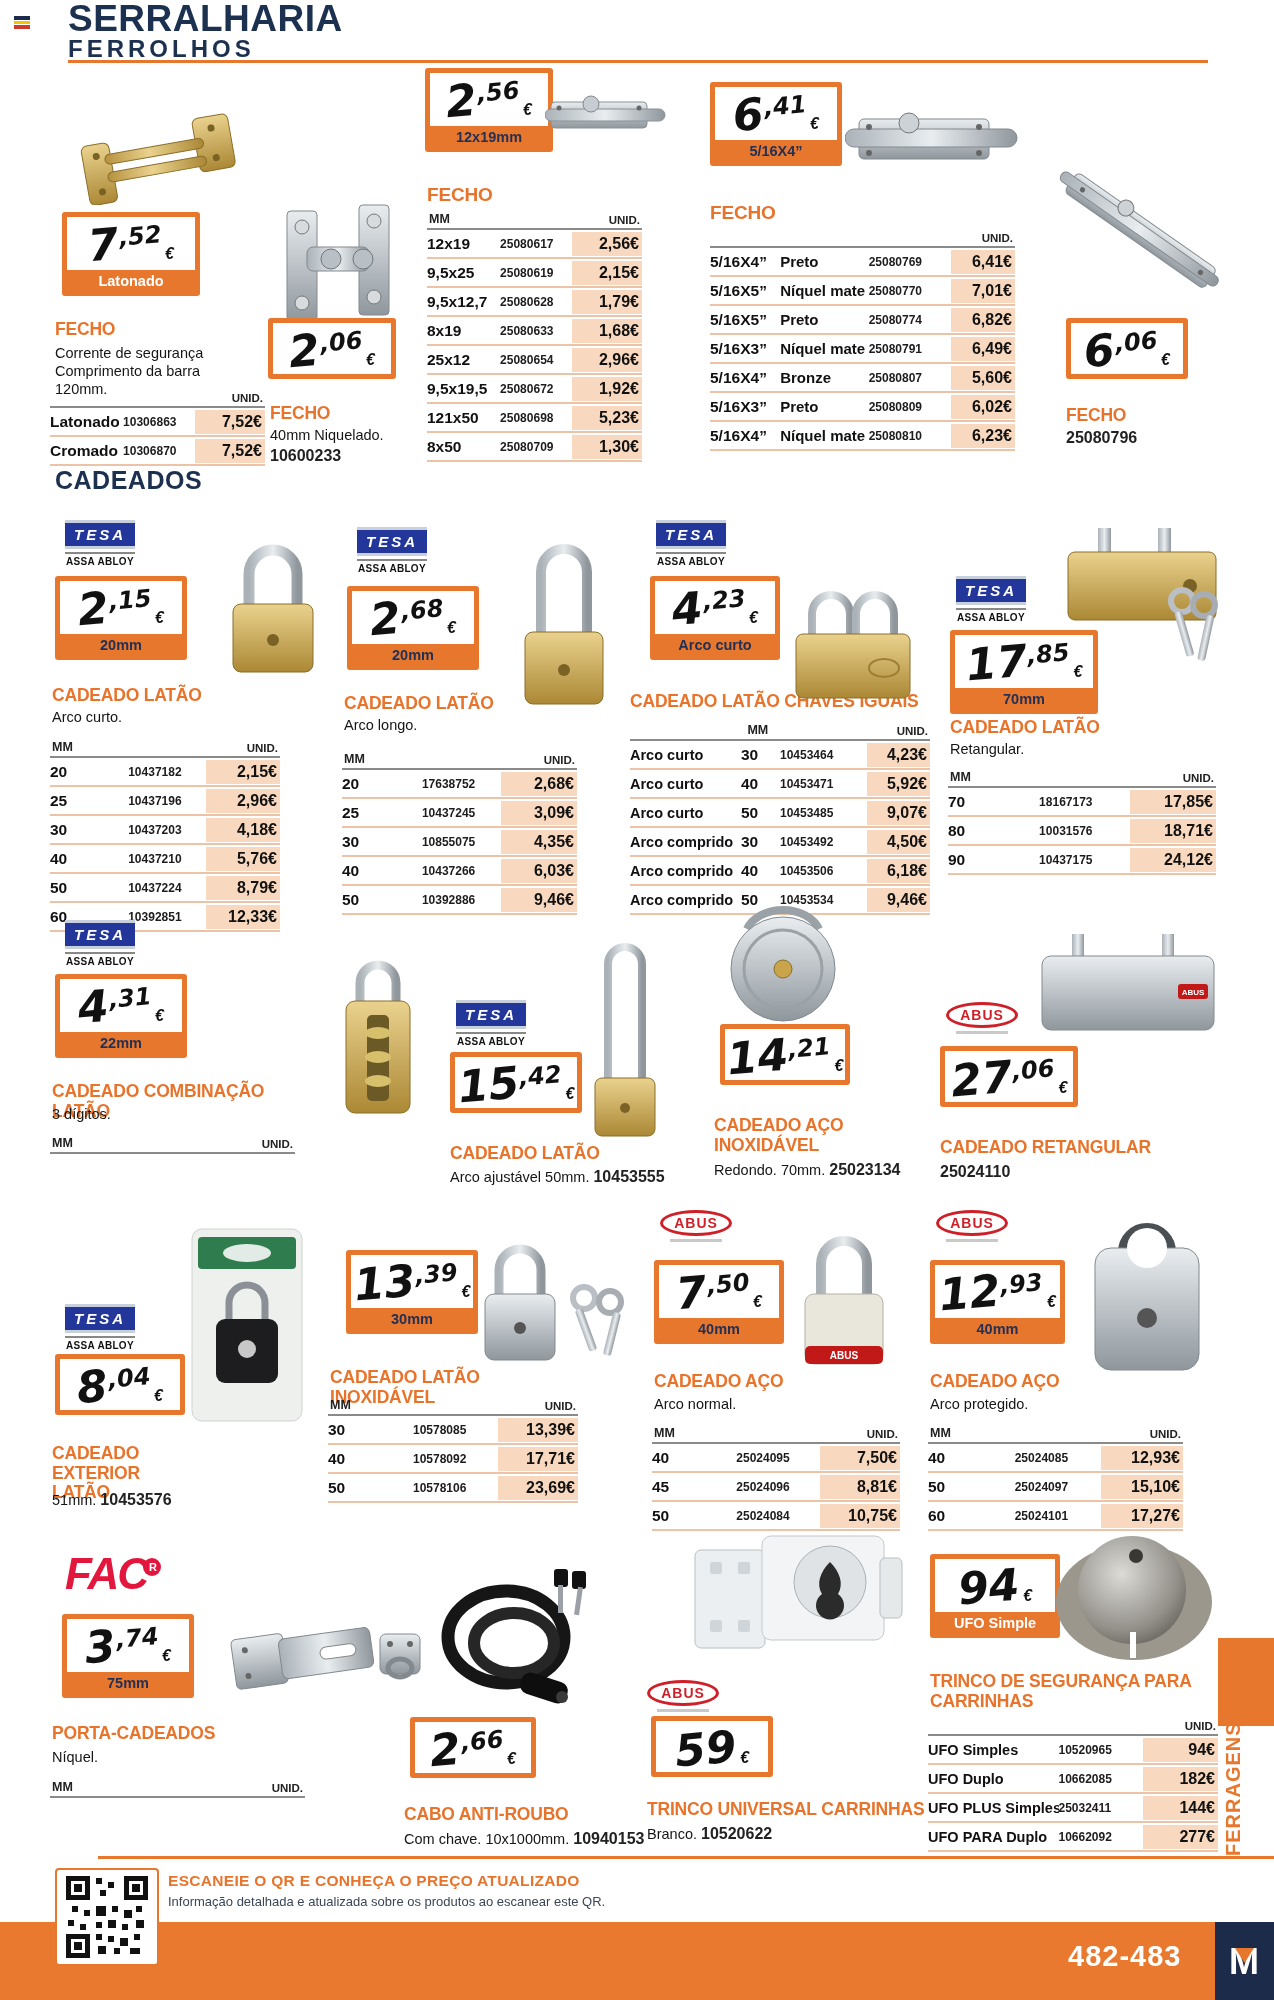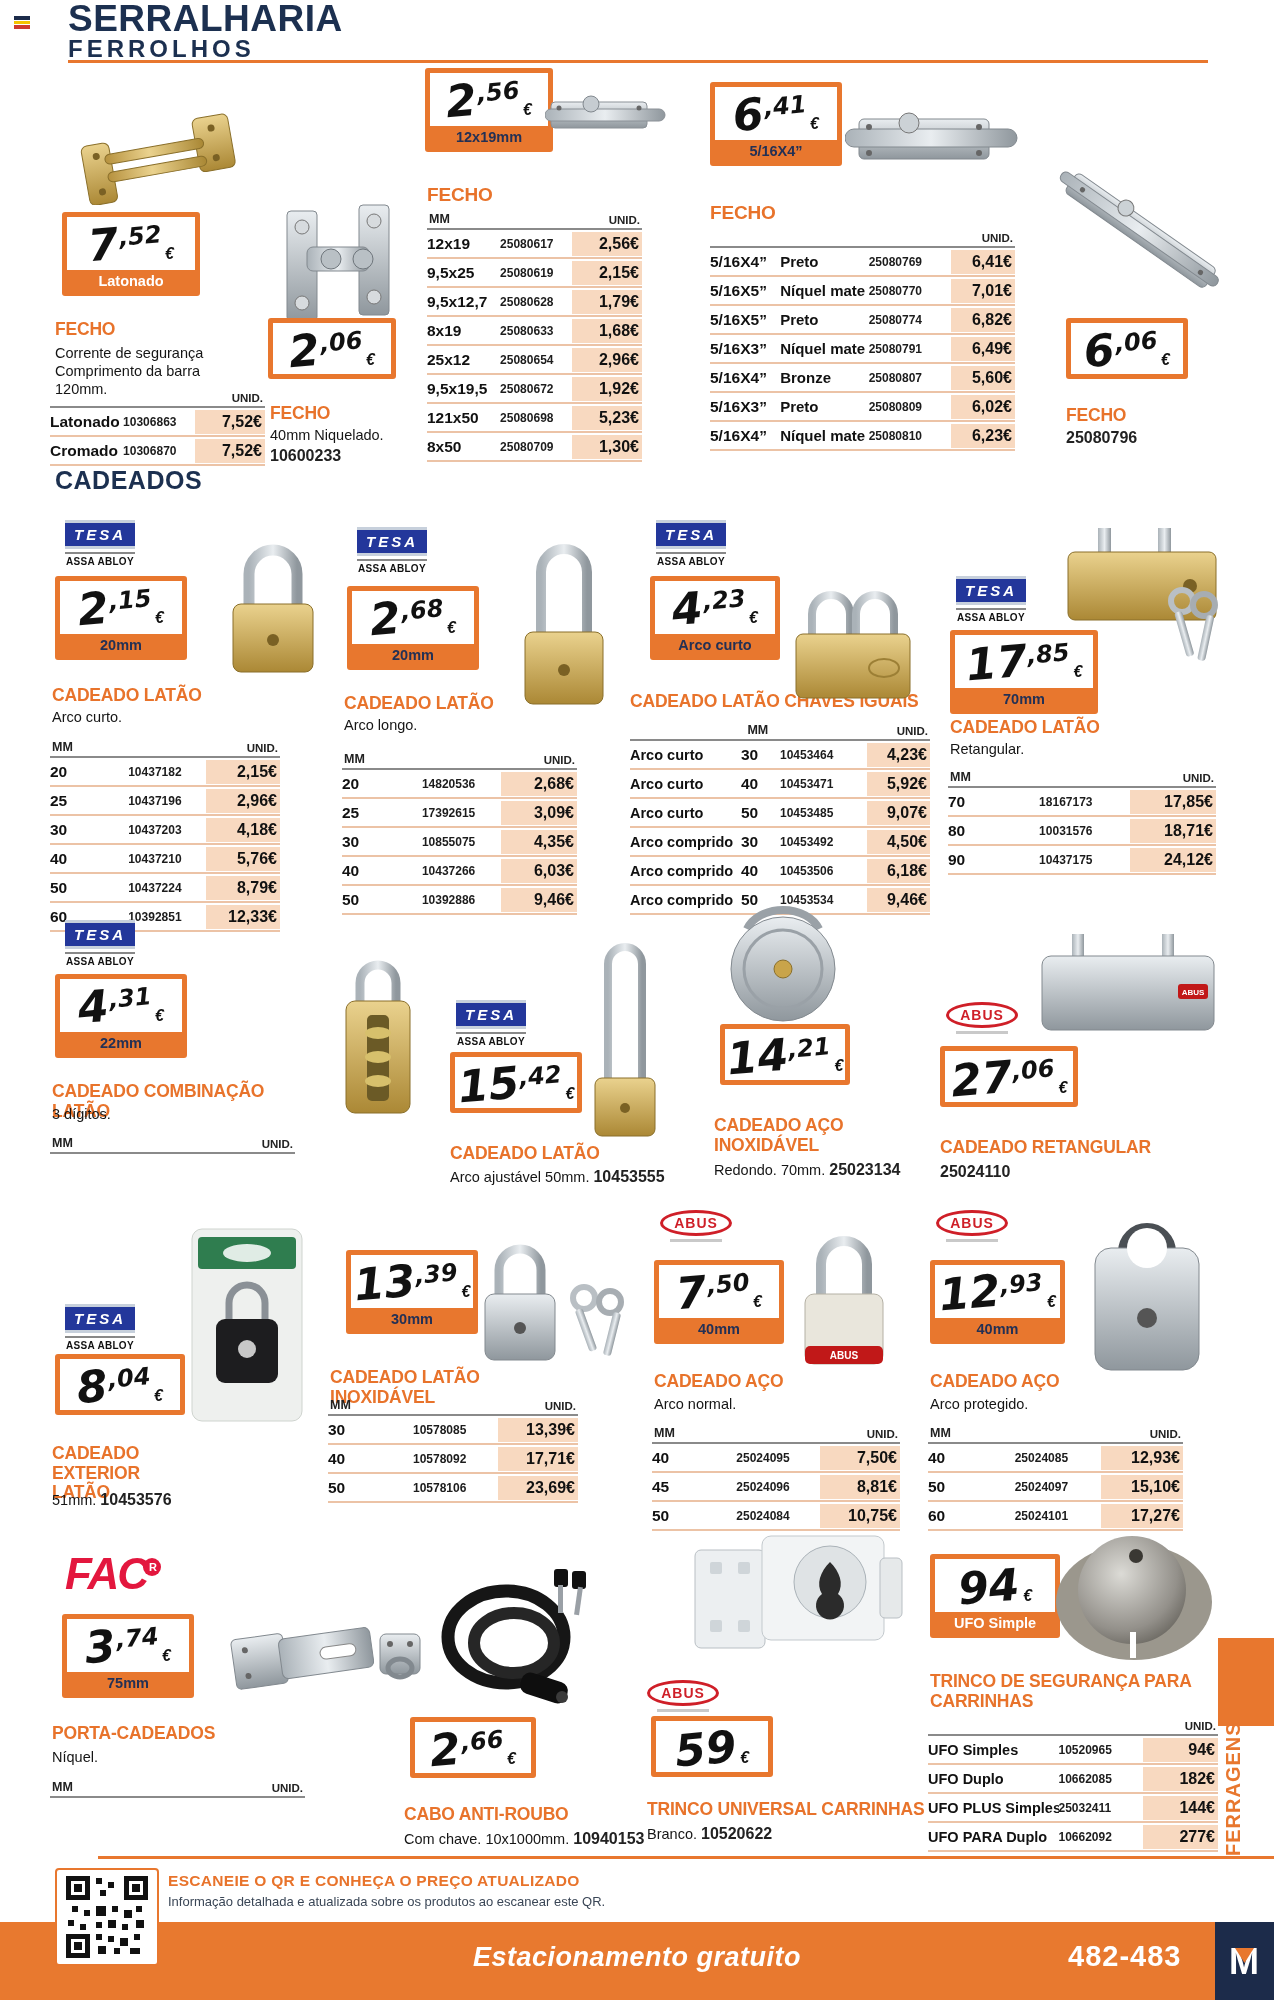--- a/index.html
+++ b/index.html
@@ -425,26 +425,26 @@
     <div class="ptitle" style="left:2px;top:172px">CADEADO LATÃO</div>
     <div class="pdesc" style="left:2px;top:194px">Arco longo.</div>
     <div class="ptable t3" style="left:0;top:230px;width:235px">
       <div class="phead">
           <span class="hl">MM</span>
           <span class="hr">UNID.</span>
         </div>
       <div>
           <div class="prow">
             <span class="cell dim d0">20</span>
-            <span class="cell code">14820536</span>
+            <span class="cell code">17638752</span>
             <span class="cell price">2,68€</span>
           </div>
           <div class="prow">
             <span class="cell dim d0">25</span>
-            <span class="cell code">17392615</span>
+            <span class="cell code">10437245</span>
             <span class="cell price">3,09€</span>
           </div>
           <div class="prow">
             <span class="cell dim d0">30</span>
             <span class="cell code">10855075</span>
             <span class="cell price">4,35€</span>
           </div>
           <div class="prow">
             <span class="cell dim d0">40</span>
             <span class="cell code">10437266</span>
@@ -1068,21 +1068,20 @@
       <g fill="#111">
           <rect x="8" y="8" width="8" height="8"></rect>
           <rect x="66" y="8" width="8" height="8"></rect>
           <rect x="8" y="66" width="8" height="8"></rect>
         </g>
     </svg>
   </div>
   <div class="qr-title">ESCANEIE O QR E CONHEÇA O PREÇO ATUALIZADO</div>
   <div class="qr-sub">Informação detalhada e atualizada sobre os produtos ao escanear este QR.</div>
   <div class="f-bar"></div>
-  <div class="f-park">Estacionamento gratuito</div>
   <div class="f-pages">482-483</div>
   <div class="f-m">
     <svg width="59" height="78" viewBox="0 0 59 78">
       <text x="29" y="52" font-size="36" font-weight="bold" fill="#fff" text-anchor="middle" font-family="Liberation Sans,sans-serif">M</text>
       <polygon points="20,26 39,26 29.5,41" fill="#e8772e"></polygon>
     </svg>
   </div>
 
 </div>
 

